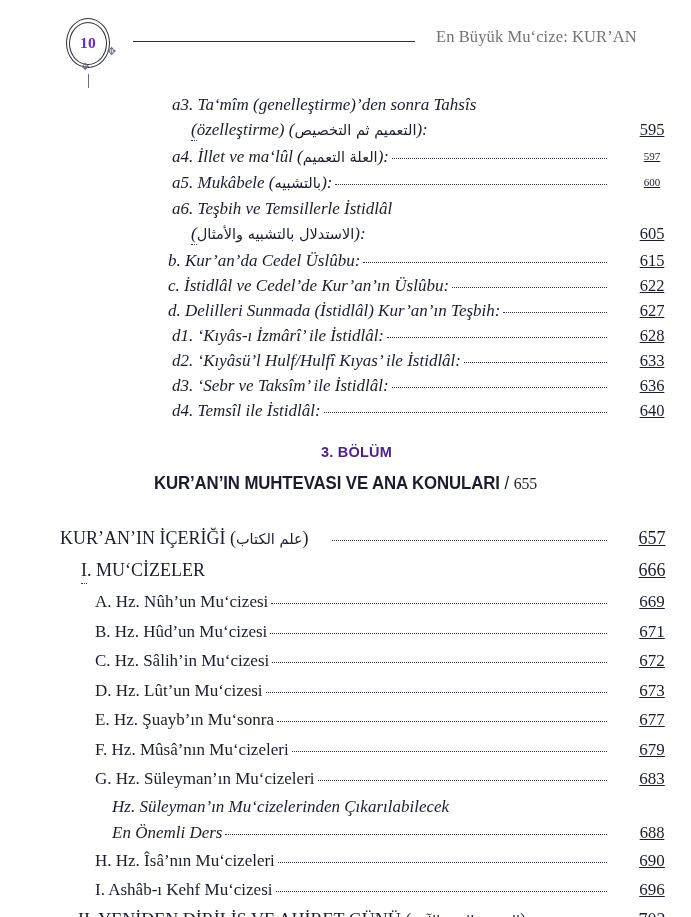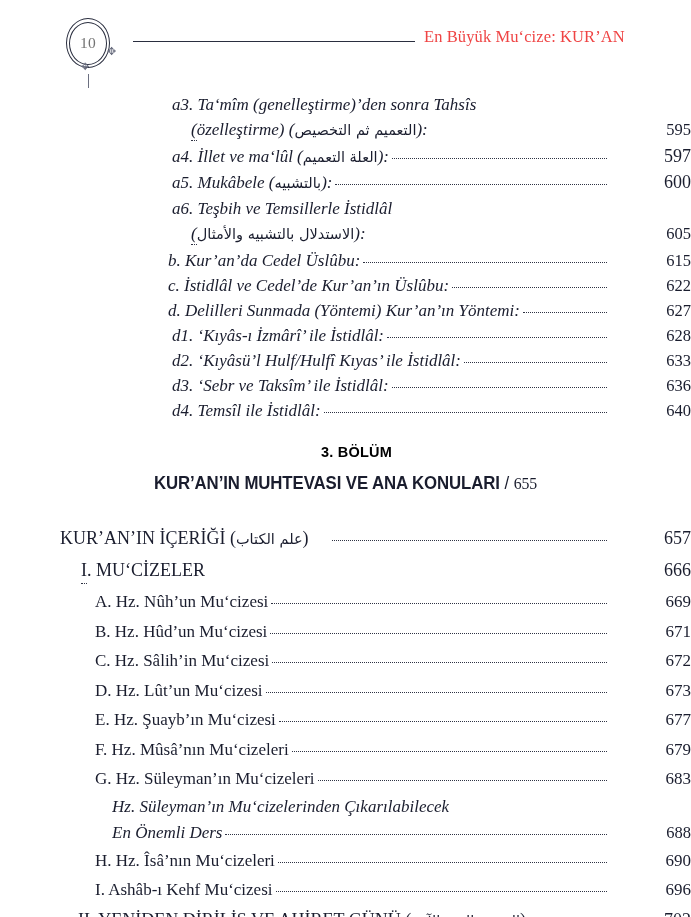--- a/index.html
+++ b/index.html
@@ -48,22 +48,23 @@
     box-sizing: border-box;
   }
   .folio-number {
     position: absolute;
     left: 0; top: 0;
     width: 44px; height: 50px;
     display: flex;
     align-items: center;
     justify-content: center;
     font-size: 15.5px;
-    color: #737373;
+    color: #6d28d9;
     letter-spacing: 0.3px;
+    font-weight: bold;
   }
   .ornament {
     position: absolute;
     color: #6b6f80;
     line-height: 1;
     font-family: "DejaVu Sans", sans-serif;
   }
   .orn-right {
     left: 41px;
     top: 28px;
@@ -85,24 +86,24 @@
   .header-rule {
     position: absolute;
     left: 133px;
     top: 41px;
     width: 282px;
     height: 1.4px;
     background: #2a2e3f;
   }
   .header-title {
     position: absolute;
-    left: 424px;
+    left: 436px;
     top: 27px;
     font-size: 16.5px;
-    color: #ef4444;
+    color: #737373;
     white-space: nowrap;
     letter-spacing: 0.1px;
   }
 
   
   .toc {
     position: absolute;
     left: 0;
     top: 92px;
     width: 691px;
@@ -127,34 +128,35 @@
     border-bottom: 1.1px dotted #2f3344;
     margin: 0 2px 0 3px;
     position: relative;
     top: -3px;
     height: 0;
   }
   .toc-page {
     position: absolute;
     right: 0;
     width: 78px;
-    text-align: right;
+    text-align: center;
     font-style: normal;
     letter-spacing: 0;
+    text-decoration: underline;
   }
   .no-leader .leader { border-bottom: none; }
 
   
   .lvl-a {            
     font-style: italic;
     font-size: 17px;
     margin-left: 172px;
     line-height: 25px;
   }
-  .lvl-a .toc-page { font-style: normal; font-size: 18px; }
+  .lvl-a .toc-page { font-style: normal; font-size: 11px; }
 
   .lvl-a-cont {
     font-style: italic;
     font-size: 17px;
     margin-left: 188px;
     line-height: 25px;
     flex-direction: column;
   }
   .lvl-a-cont .toc-page { font-style: normal; font-size: 16.5px; }
 
@@ -213,21 +215,21 @@
   .chapter-block {
     text-align: center;
     margin-top: 21px;
     margin-bottom: 19px;
   }
   .chapter-kicker {
     font-family: "Liberation Sans", "DejaVu Sans", sans-serif;
     font-size: 14.5px;
     font-weight: 700;
     letter-spacing: 0.2px;
-    color: #000000;
+    color: #4c1d95;
     margin-bottom: 13px;
     padding-left: 22px;
   }
   .chapter-title {
     font-family: "Liberation Sans", "DejaVu Sans", sans-serif;
     font-size: 17.5px;
     font-weight: 700;
     letter-spacing: -0.1px;
     color: #1a1d2e;
     transform: scaleX(0.96);
@@ -299,21 +301,21 @@
         <span class="toc-label">b. Kur’an’da Cedel Üslûbu:</span>
         <span class="leader"></span>
         <span class="toc-page">615</span>
       </div>
       <div class="toc-row lvl-b">
         <span class="toc-label">c. İstidlâl ve Cedel’de Kur’an’ın Üslûbu:</span>
         <span class="leader"></span>
         <span class="toc-page">622</span>
       </div>
       <div class="toc-row lvl-b">
-        <span class="toc-label">d. Delilleri Sunmada (Yöntemi) Kur’an’ın Yöntemi:</span>
+        <span class="toc-label">d. Delilleri Sunmada (İstidlâl) Kur’an’ın Teşbih:</span>
         <span class="leader"></span>
         <span class="toc-page">627</span>
       </div>
       <div class="toc-row lvl-d">
         <span class="toc-label">d1. ‘Kıyâs-ı İzmârî’ ile İstidlâl:</span>
         <span class="leader"></span>
         <span class="toc-page">628</span>
       </div>
       <div class="toc-row lvl-d">
         <span class="toc-label">d2. ‘Kıyâsü’l Hulf/Hulfî Kıyas’ ile İstidlâl:</span>
@@ -368,21 +370,21 @@
         <span class="toc-label">C. Hz. Sâlih’in Mu‘cizesi</span>
         <span class="leader"></span>
         <span class="toc-page">672</span>
       </div>
       <div class="toc-row lvl-2">
         <span class="toc-label">D. Hz. Lût’un Mu‘cizesi</span>
         <span class="leader"></span>
         <span class="toc-page">673</span>
       </div>
       <div class="toc-row lvl-2">
-        <span class="toc-label">E. Hz. Şuayb’ın Mu‘cizesi</span>
+        <span class="toc-label">E. Hz. Şuayb’ın Mu‘sonra</span>
         <span class="leader"></span>
         <span class="toc-page">677</span>
       </div>
       <div class="toc-row lvl-2">
         <span class="toc-label">F. Hz. Mûsâ’nın Mu‘cizeleri</span>
         <span class="leader"></span>
         <span class="toc-page">679</span>
       </div>
       <div class="toc-row lvl-2">
         <span class="toc-label">G. Hz. Süleyman’ın Mu‘cizeleri</span>

